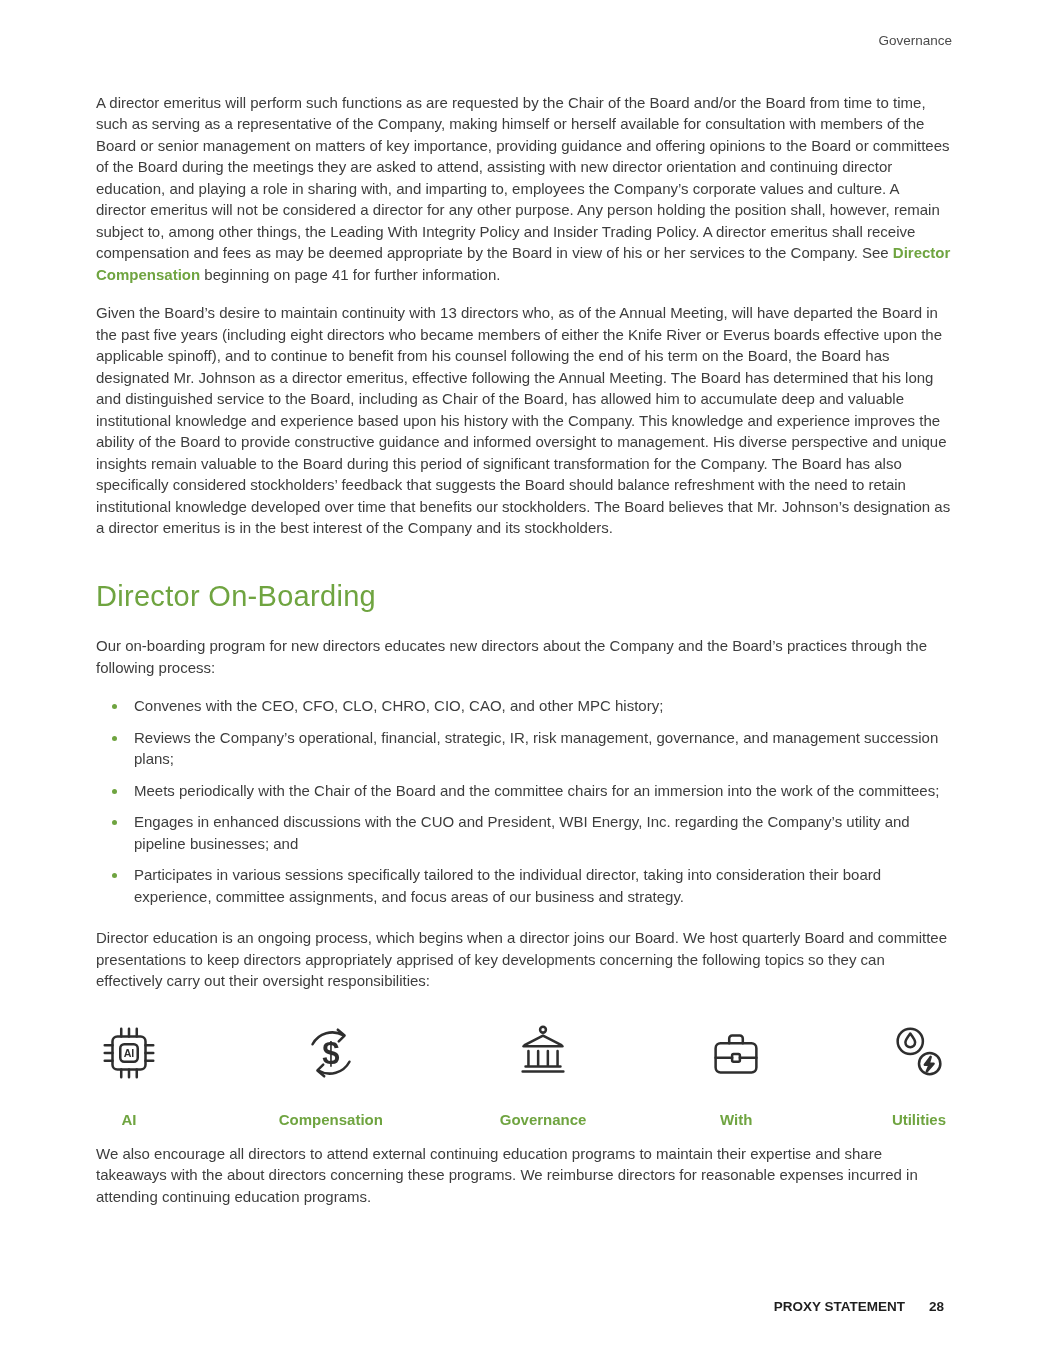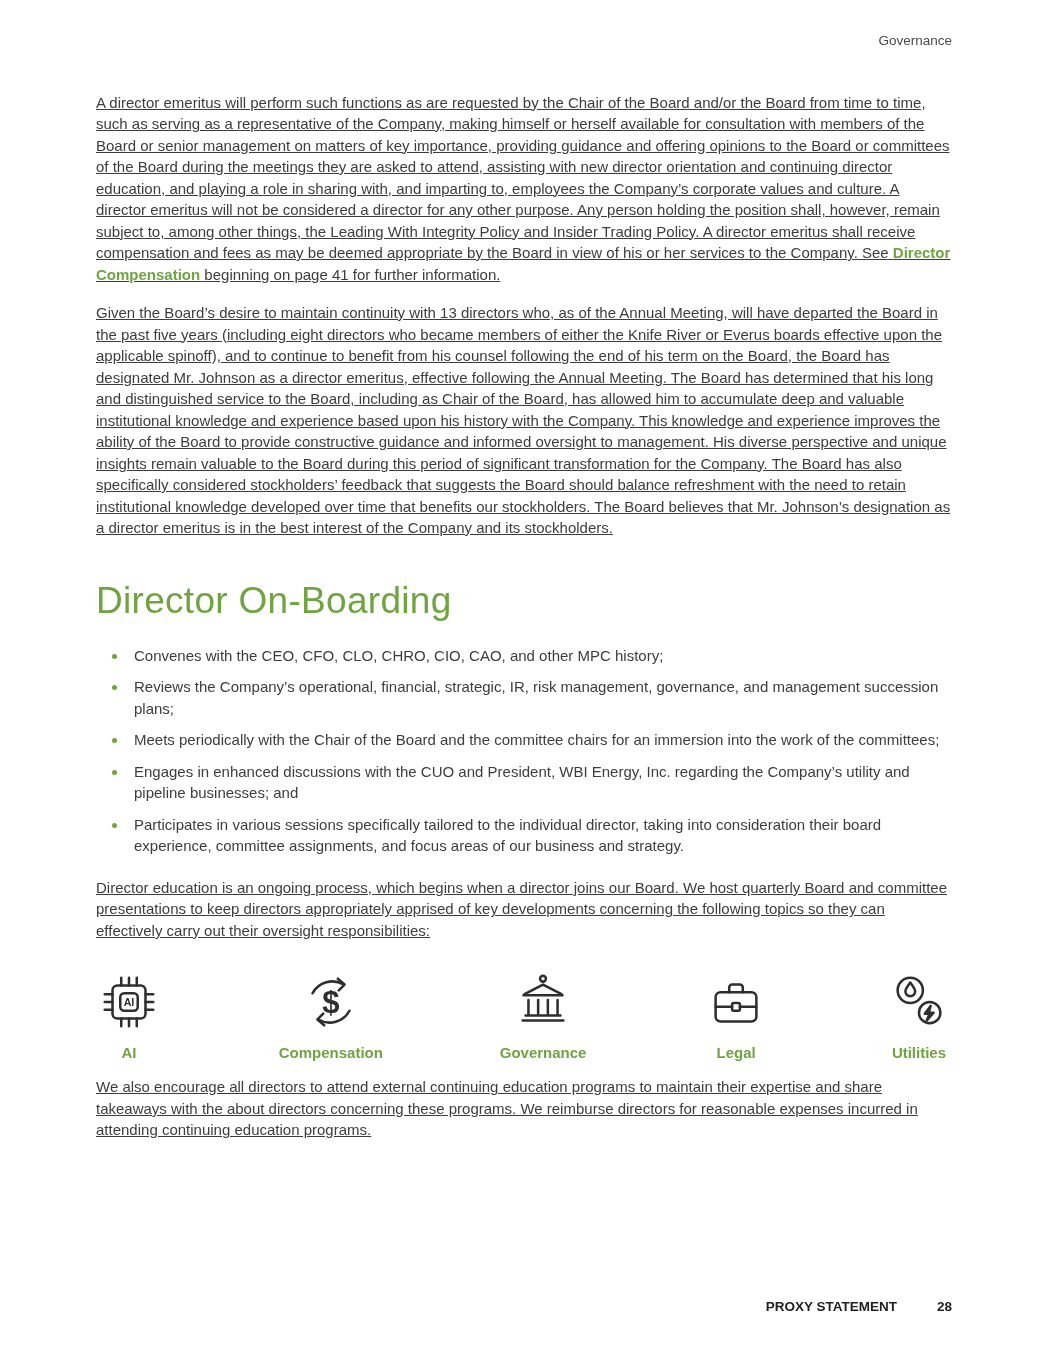--- a/index.html
+++ b/index.html
@@ -4,56 +4,57 @@
 <style>
   html,body { margin:0; padding:0; background:#e8e8e8; }
   .page {
     width:1048px; height:1365px; margin:0 auto; background:#ffffff;
     position:relative; box-sizing:border-box;
     padding:30px 96px 0 96px;
     font-family:"Liberation Sans", sans-serif;
     color:#3d3d3d; font-size:15px; line-height:21.5px;
   }
   .header-row { display:flex; justify-content:flex-end; font-size:13.5px; color:#4b4b4b; margin-bottom:40px; }
-  p.body-text { margin:0 0 17px 0;text-decoration:underline; }
+  p.body-text { margin:0 0 17px 0; }
   .xref { color:#6FA440; font-weight:bold; text-decoration:none; cursor:pointer; }
   h1.section-title {
-    font-size:37px; font-weight:400; color:#6FA440;
+    font-size:29px; font-weight:400; color:#6FA440;
     margin:40px 0 22px 0; letter-spacing:0.3px; line-height:1.2;
   }
   ul.bullet-list { margin:6px 0 20px 0; padding-left:32px; }
   ul.bullet-list li { margin-bottom:10px; padding-left:6px; }
   ul.bullet-list li::marker { color:#6FA440; }
   .topics-row { display:flex; justify-content:space-between; align-items:flex-end; margin:28px 0 16px 0; }
-  .topic { display:flex; flex-direction:column; align-items:center; gap:10px; }
+  .topic { display:flex; flex-direction:column; align-items:center; gap:26px; }
   .topic-label { color:#6FA440; font-weight:bold; font-size:15px; line-height:1; }
   .ticon { stroke:#2e2e2e; fill:none; stroke-width:2.6; stroke-linecap:round; stroke-linejoin:round; }
   .ticon .dot { fill:#2e2e2e; stroke:none; }
   .ticon text { stroke:none; fill:#2e2e2e; font-family:"Liberation Sans",sans-serif; font-weight:bold; }
   .footer-row {
-    position:absolute; right:96px; bottom:48px;
-    display:flex; gap:40px; align-items:baseline;
+    position:absolute; right:104px; bottom:48px;
+    display:flex; gap:24px; align-items:baseline;
     font-weight:bold; font-size:13.5px; color:#1f1f1f;
   }
 </style>
 </head>
 <body>
 
 <div class="page">
 
   <div class="header-row">
     <span>Governance</span>
   </div>
 
   <p class="body-text"><span>A director emeritus will perform such functions as are requested by the Chair of the Board and/or the Board from time to time, such as serving as a representative of the Company, making himself or herself available for consultation with members of the Board or senior management on matters of key importance, providing guidance and offering opinions to the Board or committees of the Board during the meetings they are asked to attend, assisting with new director orientation and continuing director education, and playing a role in sharing with, and imparting to, employees the Company’s corporate values and culture. A director emeritus will not be considered a director for any other purpose. Any person holding the position shall, however, remain subject to, among other things, the Leading With Integrity Policy and Insider Trading Policy. A director emeritus shall receive compensation and fees as may be deemed appropriate by the Board in view of his or her services to the Company. See </span><span class="xref">Director Compensation</span><span> beginning on page 41 for further information.</span></p>
 
   <p class="body-text">Given the Board’s desire to maintain continuity with 13 directors who, as of the Annual Meeting, will have departed the Board in the past five years (including eight directors who became members of either the Knife River or Everus boards effective upon the applicable spinoff), and to continue to benefit from his counsel following the end of his term on the Board, the Board has designated Mr. Johnson as a director emeritus, effective following the Annual Meeting. The Board has determined that his long and distinguished service to the Board, including as Chair of the Board, has allowed him to accumulate deep and valuable institutional knowledge and experience based upon his history with the Company. This knowledge and experience improves the ability of the Board to provide constructive guidance and informed oversight to management. His diverse perspective and unique insights remain valuable to the Board during this period of significant transformation for the Company. The Board has also specifically considered stockholders’ feedback that suggests the Board should balance refreshment with the need to retain institutional knowledge developed over time that benefits our stockholders. The Board believes that Mr. Johnson’s designation as a director emeritus is in the best interest of the Company and its stockholders.</p>
 
   <h1 class="section-title">Director On-Boarding</h1>
 
+  <p class="body-text">Our on-boarding program for new directors educates new directors about the Company and the Board’s practices through the following process:</p>
 
   <ul class="bullet-list">
     <li>Convenes with the CEO, CFO, CLO, CHRO, CIO, CAO, and other MPC history;</li>
     <li>Reviews the Company’s operational, financial, strategic, IR, risk management, governance, and management succession plans;</li>
     <li>Meets periodically with the Chair of the Board and the committee chairs for an immersion into the work of the committees;</li>
     <li>Engages in enhanced discussions with the CUO and President, WBI Energy, Inc. regarding the Company’s utility and pipeline businesses; and</li>
     <li>Participates in various sessions specifically tailored to the individual director, taking into consideration their board experience, committee assignments, and focus areas of our business and strategy.</li>
   </ul>
 
 
@@ -98,21 +99,21 @@
       <span class="topic-label">Governance</span>
     </div>
 
     <div class="topic">
       <svg class="ticon" width="66" height="66" viewBox="0 0 68 68">
         <path d="M27 24v-5a3 3 0 0 1 3-3h8a3 3 0 0 1 3 3v5"></path>
         <rect x="13" y="24" width="42" height="30" rx="5"></rect>
         <path d="M13 39h17M38 39h17"></path>
         <rect x="30" y="35" width="8" height="8" rx="1.5"></rect>
       </svg>
-      <span class="topic-label">Legal</span>
+      <span class="topic-label">With</span>
     </div>
 
 
 
     <div class="topic">
       <svg class="ticon" width="66" height="66" viewBox="0 0 68 68">
         <circle cx="25" cy="22" r="13"></circle>
         <path d="M25 14c-3 4-5 6.5-5 9a5 5 0 0 0 10 0c0-2.5-2-5-5-9z"></path>
         <circle cx="45" cy="45" r="11"></circle>
         <path d="M46 38l-6 8h5l-3 7 7-8h-5z"></path>

